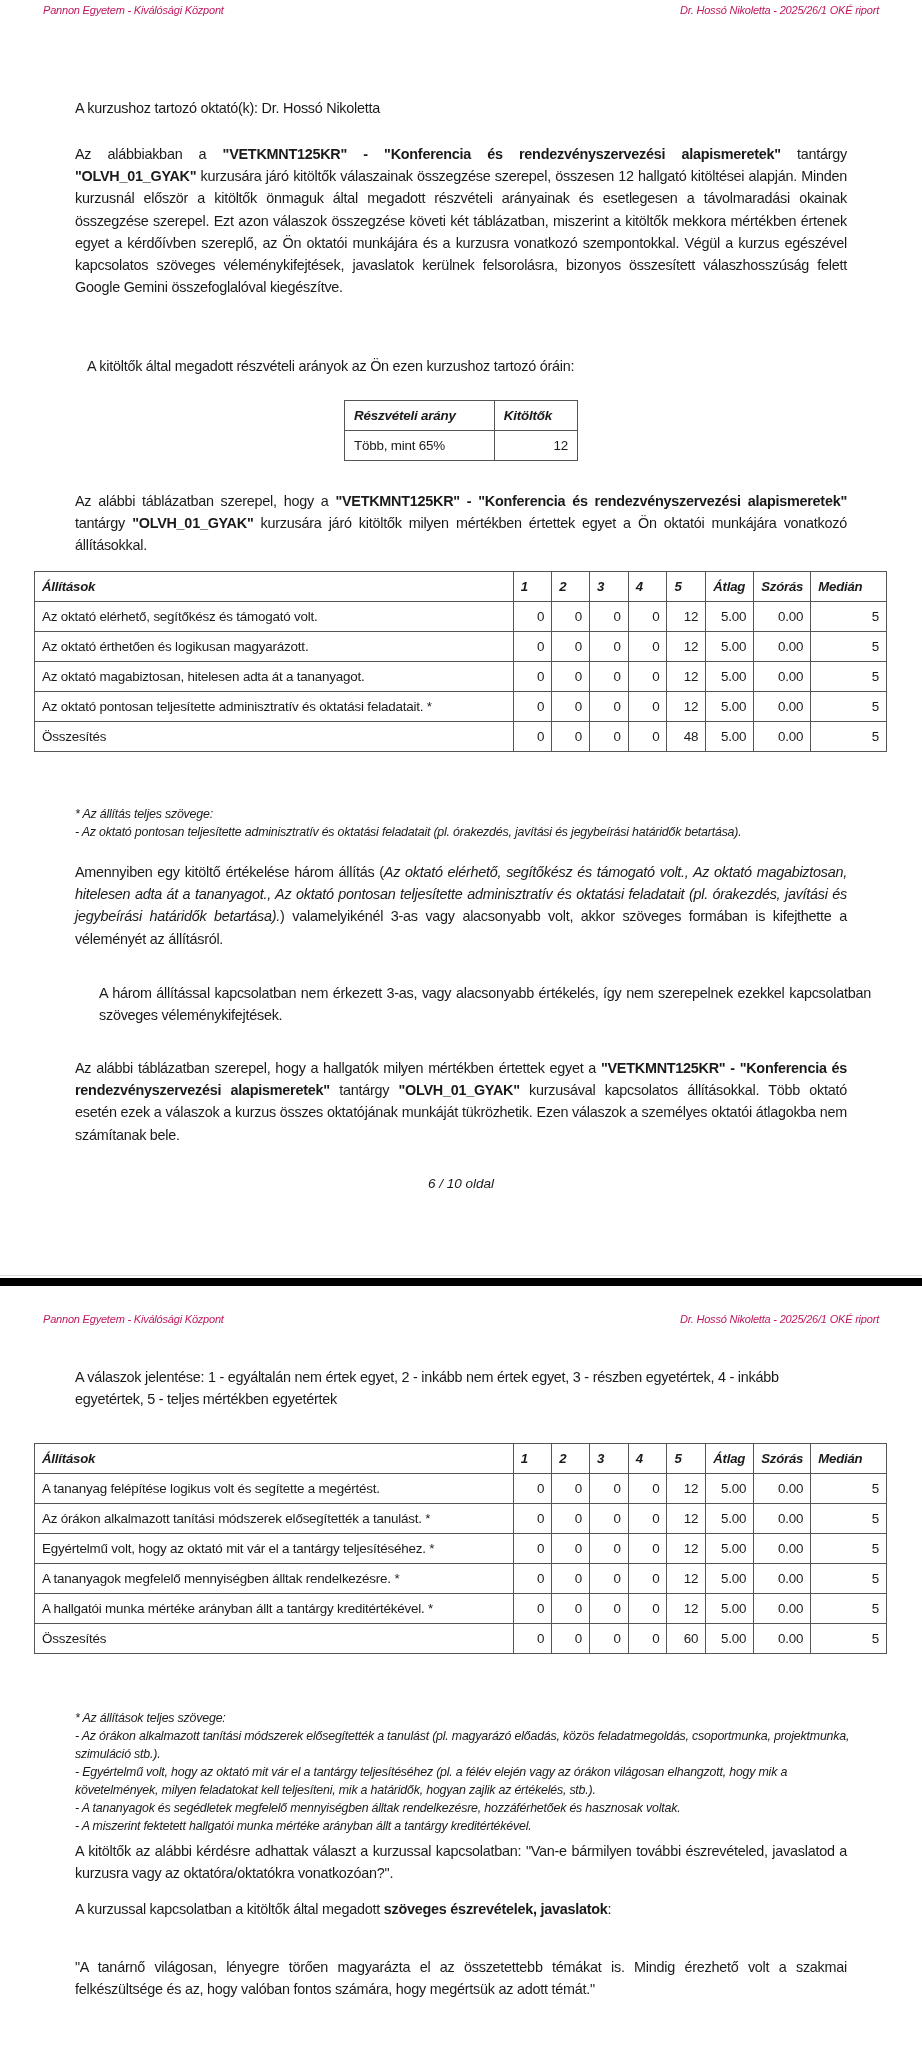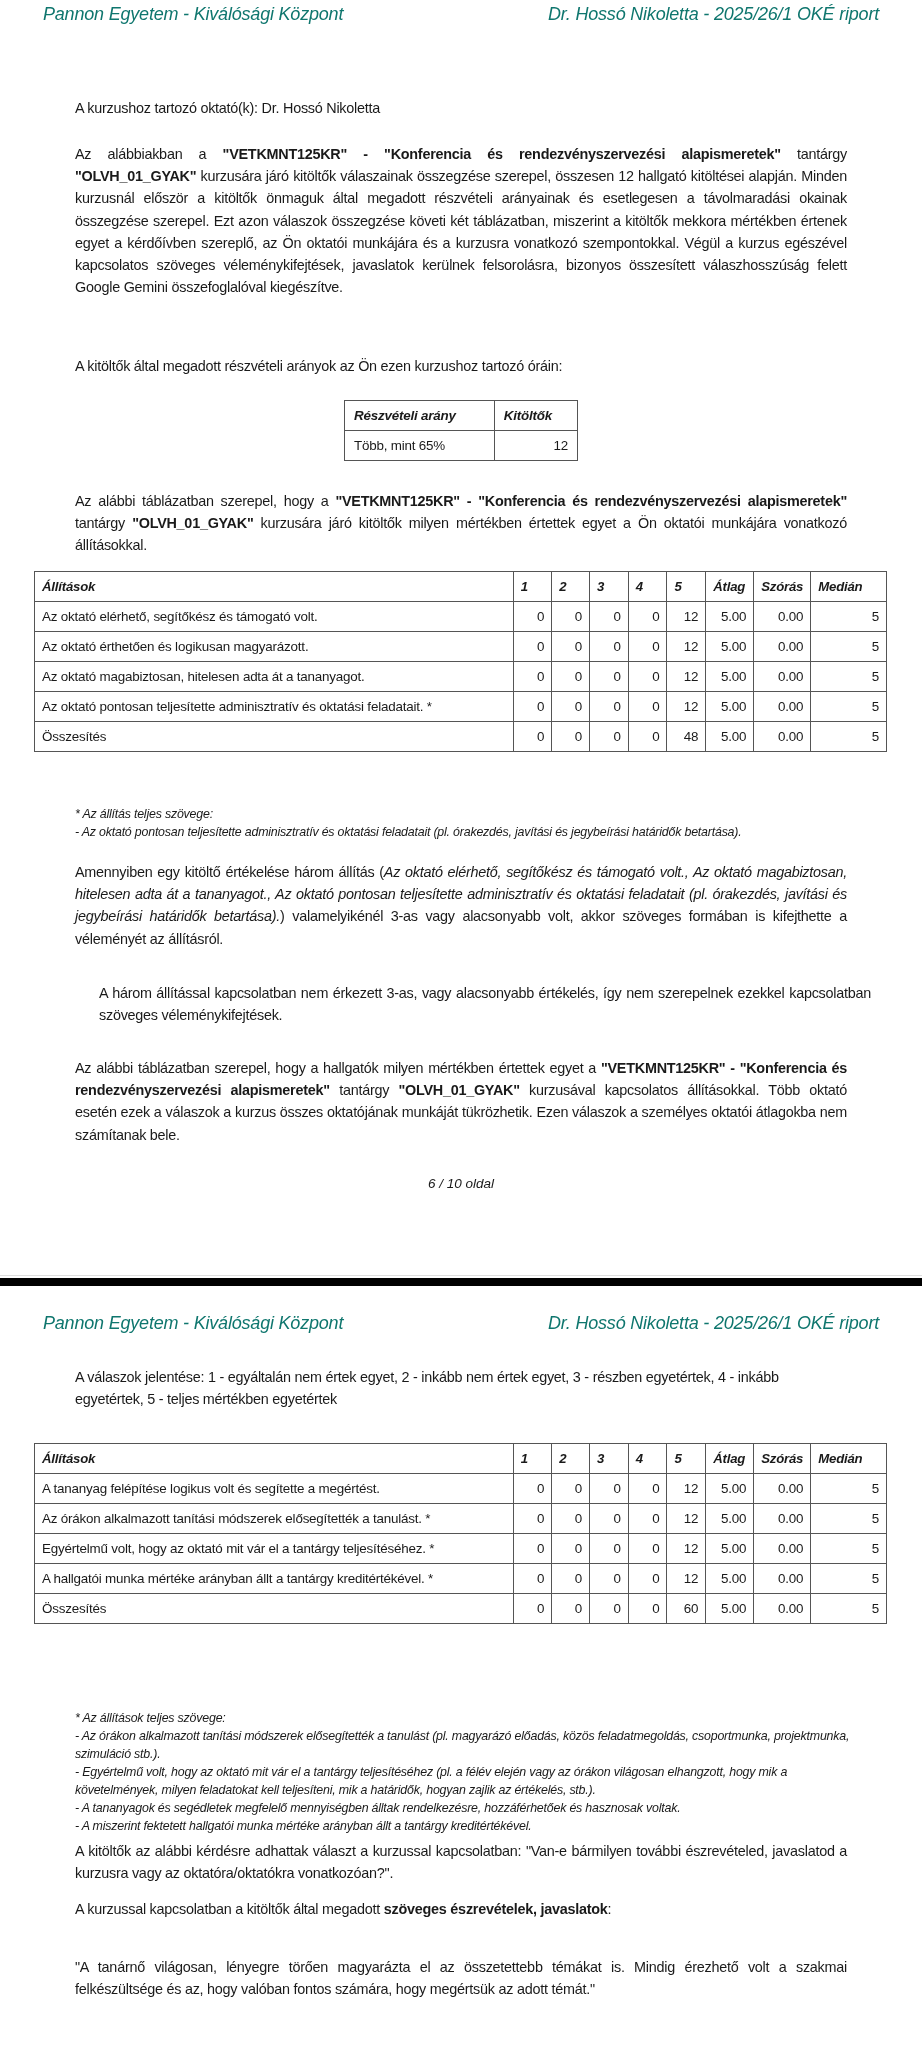--- a/index.html
+++ b/index.html
@@ -1,21 +1,21 @@
 <!DOCTYPE html>
 <html><head>
 <meta charset="utf-8">
 <style>
   html, body { margin: 0; padding: 0; background: #ffffff; }
   body {
     width: 922px; height: 2048px; position: relative; overflow: hidden;
     font-family: "Liberation Sans", sans-serif; color: #1a1a1a;
   }
   .abs { position: absolute; }
-  .hdr { font-style: italic; font-size: 18px; color: #0f766e; letter-spacing: -0.2px; }
+  .hdr { font-style: italic; font-size: 11px; color: #be185d; letter-spacing: -0.2px; }
   .p {
     position: absolute; left: 75px; width: 772px;
     font-size: 14.4px; line-height: 22.2px; text-align: justify;
     letter-spacing: -0.25px;
   }
   .p b { font-weight: bold; }
   .note {
     position: absolute; left: 75px; width: 780px;
     font-size: 12.4px; line-height: 18px; font-style: italic; letter-spacing: -0.2px; margin-top: 26px;
   }
@@ -45,21 +45,21 @@
 <div>
   <div class="abs hdr" style="left:43px; top:4px;">Pannon Egyetem - Kiválósági Központ</div>
   <div class="abs hdr" style="right:43px; top:4px;">Dr. Hossó Nikoletta - 2025/26/1 OKÉ riport</div>
 
   <div class="p" style="top:97px;">A kurzushoz tartozó oktató(k): Dr. Hossó Nikoletta</div>
 
   <div class="p" style="top:143px;">
     <span>Az alábbiakban a </span><b>"VETKMNT125KR" - "Konferencia és rendezvényszervezési alapismeretek"</b><span> tantárgy </span><b>"OLVH_01_GYAK"</b><span> kurzusára járó kitöltők válaszainak összegzése szerepel, összesen 12 hallgató kitöltései alapján. Minden kurzusnál először a kitöltők önmaguk által megadott részvételi arányainak és esetlegesen a távolmaradási okainak összegzése szerepel. Ezt azon válaszok összegzése követi két táblázatban, miszerint a kitöltők mekkora mértékben értenek egyet a kérdőívben szereplő, az Ön oktatói munkájára és a kurzusra vonatkozó szempontokkal. Végül a kurzus egészével kapcsolatos szöveges véleménykifejtések, javaslatok kerülnek felsorolásra, bizonyos összesített válaszhosszúság felett Google Gemini összefoglalóval kiegészítve.</span>
   </div>
 
-  <div class="p" style="top:355px;">A kitöltők által megadott részvételi arányok az Ön ezen kurzushoz tartozó óráin:</div>
+  <div class="p" style="top:355px;margin-left:12px;">A kitöltők által megadott részvételi arányok az Ön ezen kurzushoz tartozó óráin:</div>
 
   <table class="part" style="top:400px;">
     <tbody>
         <tr>
       <th>Részvételi arány</th>
       <th>Kitöltők</th>
     </tr>
     <tr>
       <td>Több, mint 65%</td>
       <td class="n">12</td>
@@ -231,20 +231,31 @@
       <td class="n">0</td>
       <td class="n">0</td>
       <td class="n">0</td>
       <td class="n">0</td>
       <td class="n">12</td>
       <td class="n">5.00</td>
       <td class="n">0.00</td>
       <td class="n">5</td>
     </tr>
     <tr>
+      <td>A tananyagok megfelelő mennyiségben álltak rendelkezésre. *</td>
+      <td class="n">0</td>
+      <td class="n">0</td>
+      <td class="n">0</td>
+      <td class="n">0</td>
+      <td class="n">12</td>
+      <td class="n">5.00</td>
+      <td class="n">0.00</td>
+      <td class="n">5</td>
+    </tr>
+    <tr>
       <td>A hallgatói munka mértéke arányban állt a tantárgy kreditértékével. *</td>
       <td class="n">0</td>
       <td class="n">0</td>
       <td class="n">0</td>
       <td class="n">0</td>
       <td class="n">12</td>
       <td class="n">5.00</td>
       <td class="n">0.00</td>
       <td class="n">5</td>
     </tr>

